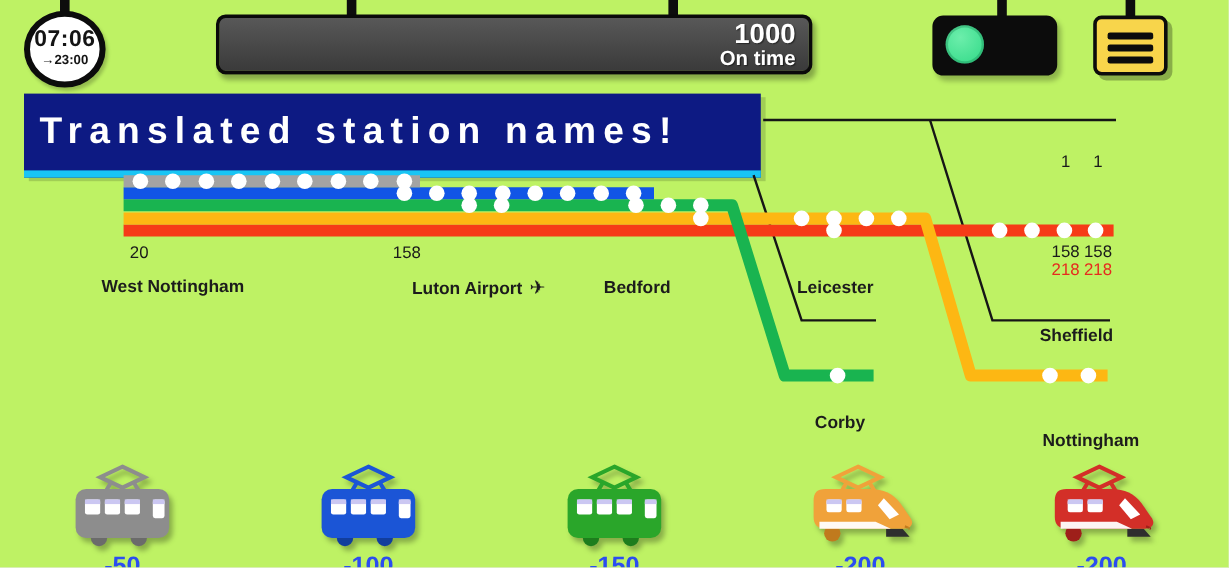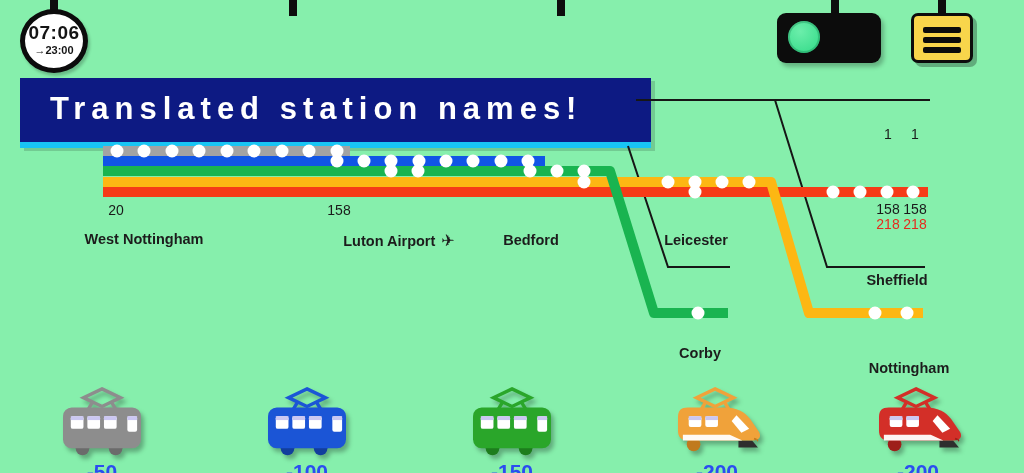--- a/index.html
+++ b/index.html
@@ -1,16 +1,16 @@
 <!DOCTYPE html>
 <html><head>
 <meta charset="utf-8">
 <style>
   html,body{margin:0;padding:0;background:#ebebeb;}
-  #stage{position:relative;width:1024px;height:473px;background:#86efac;overflow:hidden;
+  #stage{position:relative;width:1024px;height:473px;background:#bef264;overflow:hidden;
          font-family:"Liberation Sans","DejaVu Sans",sans-serif;}
   .stem{position:absolute;width:8px;background:#0d0d0d;top:0;}
 
   
   .clock-face{position:absolute;left:20px;top:9px;width:58px;height:54px;background:#fff;
     border:5px solid #0c0c0c;border-radius:50%;box-shadow:2px 3px 3px rgba(0,0,0,.22);
     text-align:center;}
   .clock-time{font-size:19px;font-weight:600;color:#141414;margin-top:8px;letter-spacing:.5px;}
   .clock-until{font-size:11px;font-weight:600;color:#141414;margin-top:0;text-align:center;}
 
@@ -31,21 +31,21 @@
 
   
   .menu-btn{position:absolute;left:911px;top:13px;width:62px;height:50px;background:#f8d54b;
     border:3px solid #0c0c0c;border-radius:7px;box-shadow:4px 4px 0 rgba(0,0,0,.28);
     padding:0;cursor:pointer;}
   .hamburger{display:block;margin:7px auto 0;width:38px;}
   .hamburger i{display:block;width:38px;height:6px;background:#0c0c0c;border-radius:2px;margin-bottom:4px;}
 
   
   .banner{position:absolute;left:20px;top:78px;width:614px;height:70px;background:#0d1a83;
-    box-shadow:4px 3px 0 rgba(0,0,0,.15);padding-left:17px;}
+    box-shadow:4px 3px 0 rgba(0,0,0,.15);}
   .banner-text{height:64px;line-height:62px;padding-left:13px;color:#fff;font-size:31px;
     font-weight:700;letter-spacing:6px;white-space:nowrap;overflow:hidden;}
   .banner-strip{position:absolute;left:0;bottom:0;width:100%;height:6px;background:#18c5f4;}
 
   #map-svg{position:absolute;left:0;top:0;width:1024px;height:473px;}
   #map-labels{position:absolute;left:0;top:0;width:1024px;height:473px;pointer-events:none;}
   .map-label{position:absolute;transform:translate(-50%,-50%);white-space:nowrap;}
   .station{font-size:14.5px;font-weight:700;color:#1c1c1c;}
   .num{font-size:14px;font-weight:400;color:#1a1a1a;}
   .num.red{color:#e62b1e;}
@@ -62,20 +62,26 @@
 <div id="stage">
 
   <div class="stem" style="left:50px;height:14px;"></div>
   <div class="clock-face">
     <div class="clock-time">07:06</div>
     <div class="clock-until">→23:00</div>
   </div>
 
   <div class="stem" style="left:289px;height:16px;"></div>
   <div class="stem" style="left:557px;height:16px;"></div>
+  <div class="scoreboard">
+    <div class="sb-text">
+      <div class="sb-score">1000</div>
+      <div class="sb-status">On time</div>
+    </div>
+  </div>
 
   <div class="stem" style="left:831px;height:17px;"></div>
   <div class="signal">
     <div class="lamp"></div>
   </div>
 
   <div class="stem" style="left:938px;height:17px;"></div>
   <button class="menu-btn" style="background: rgb(248, 213, 75);">
     <span class="hamburger">
         <i></i>

